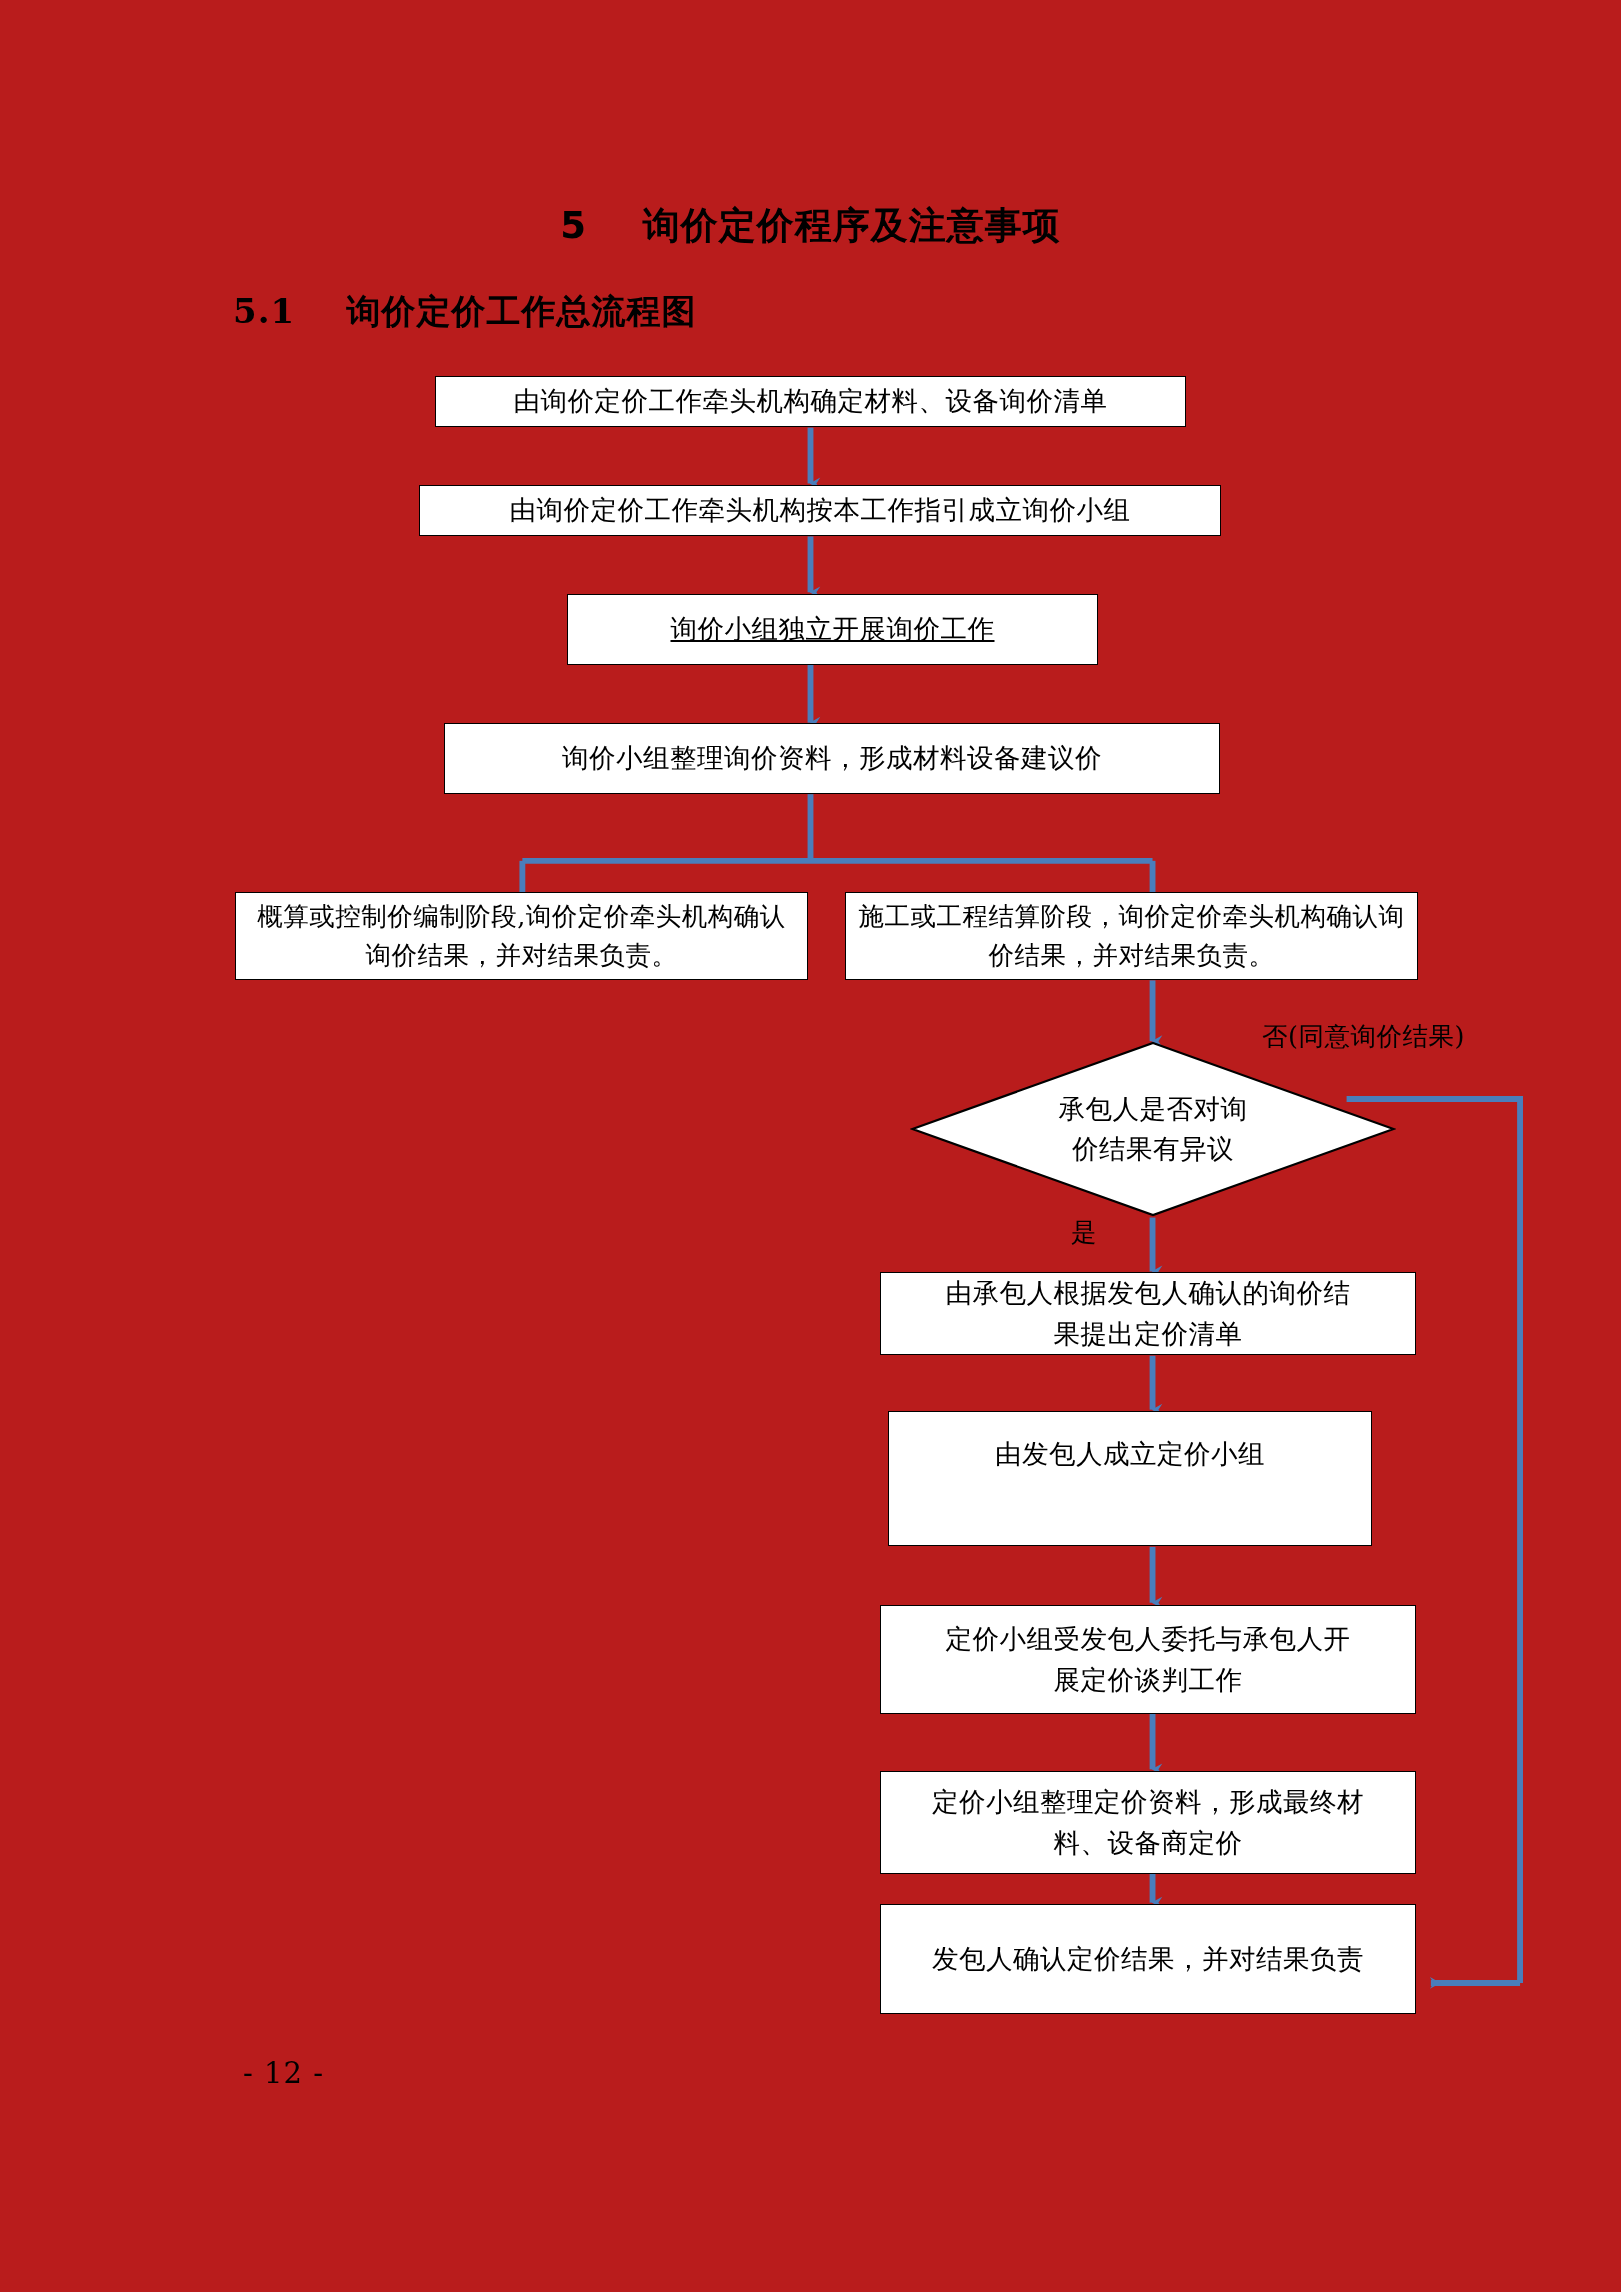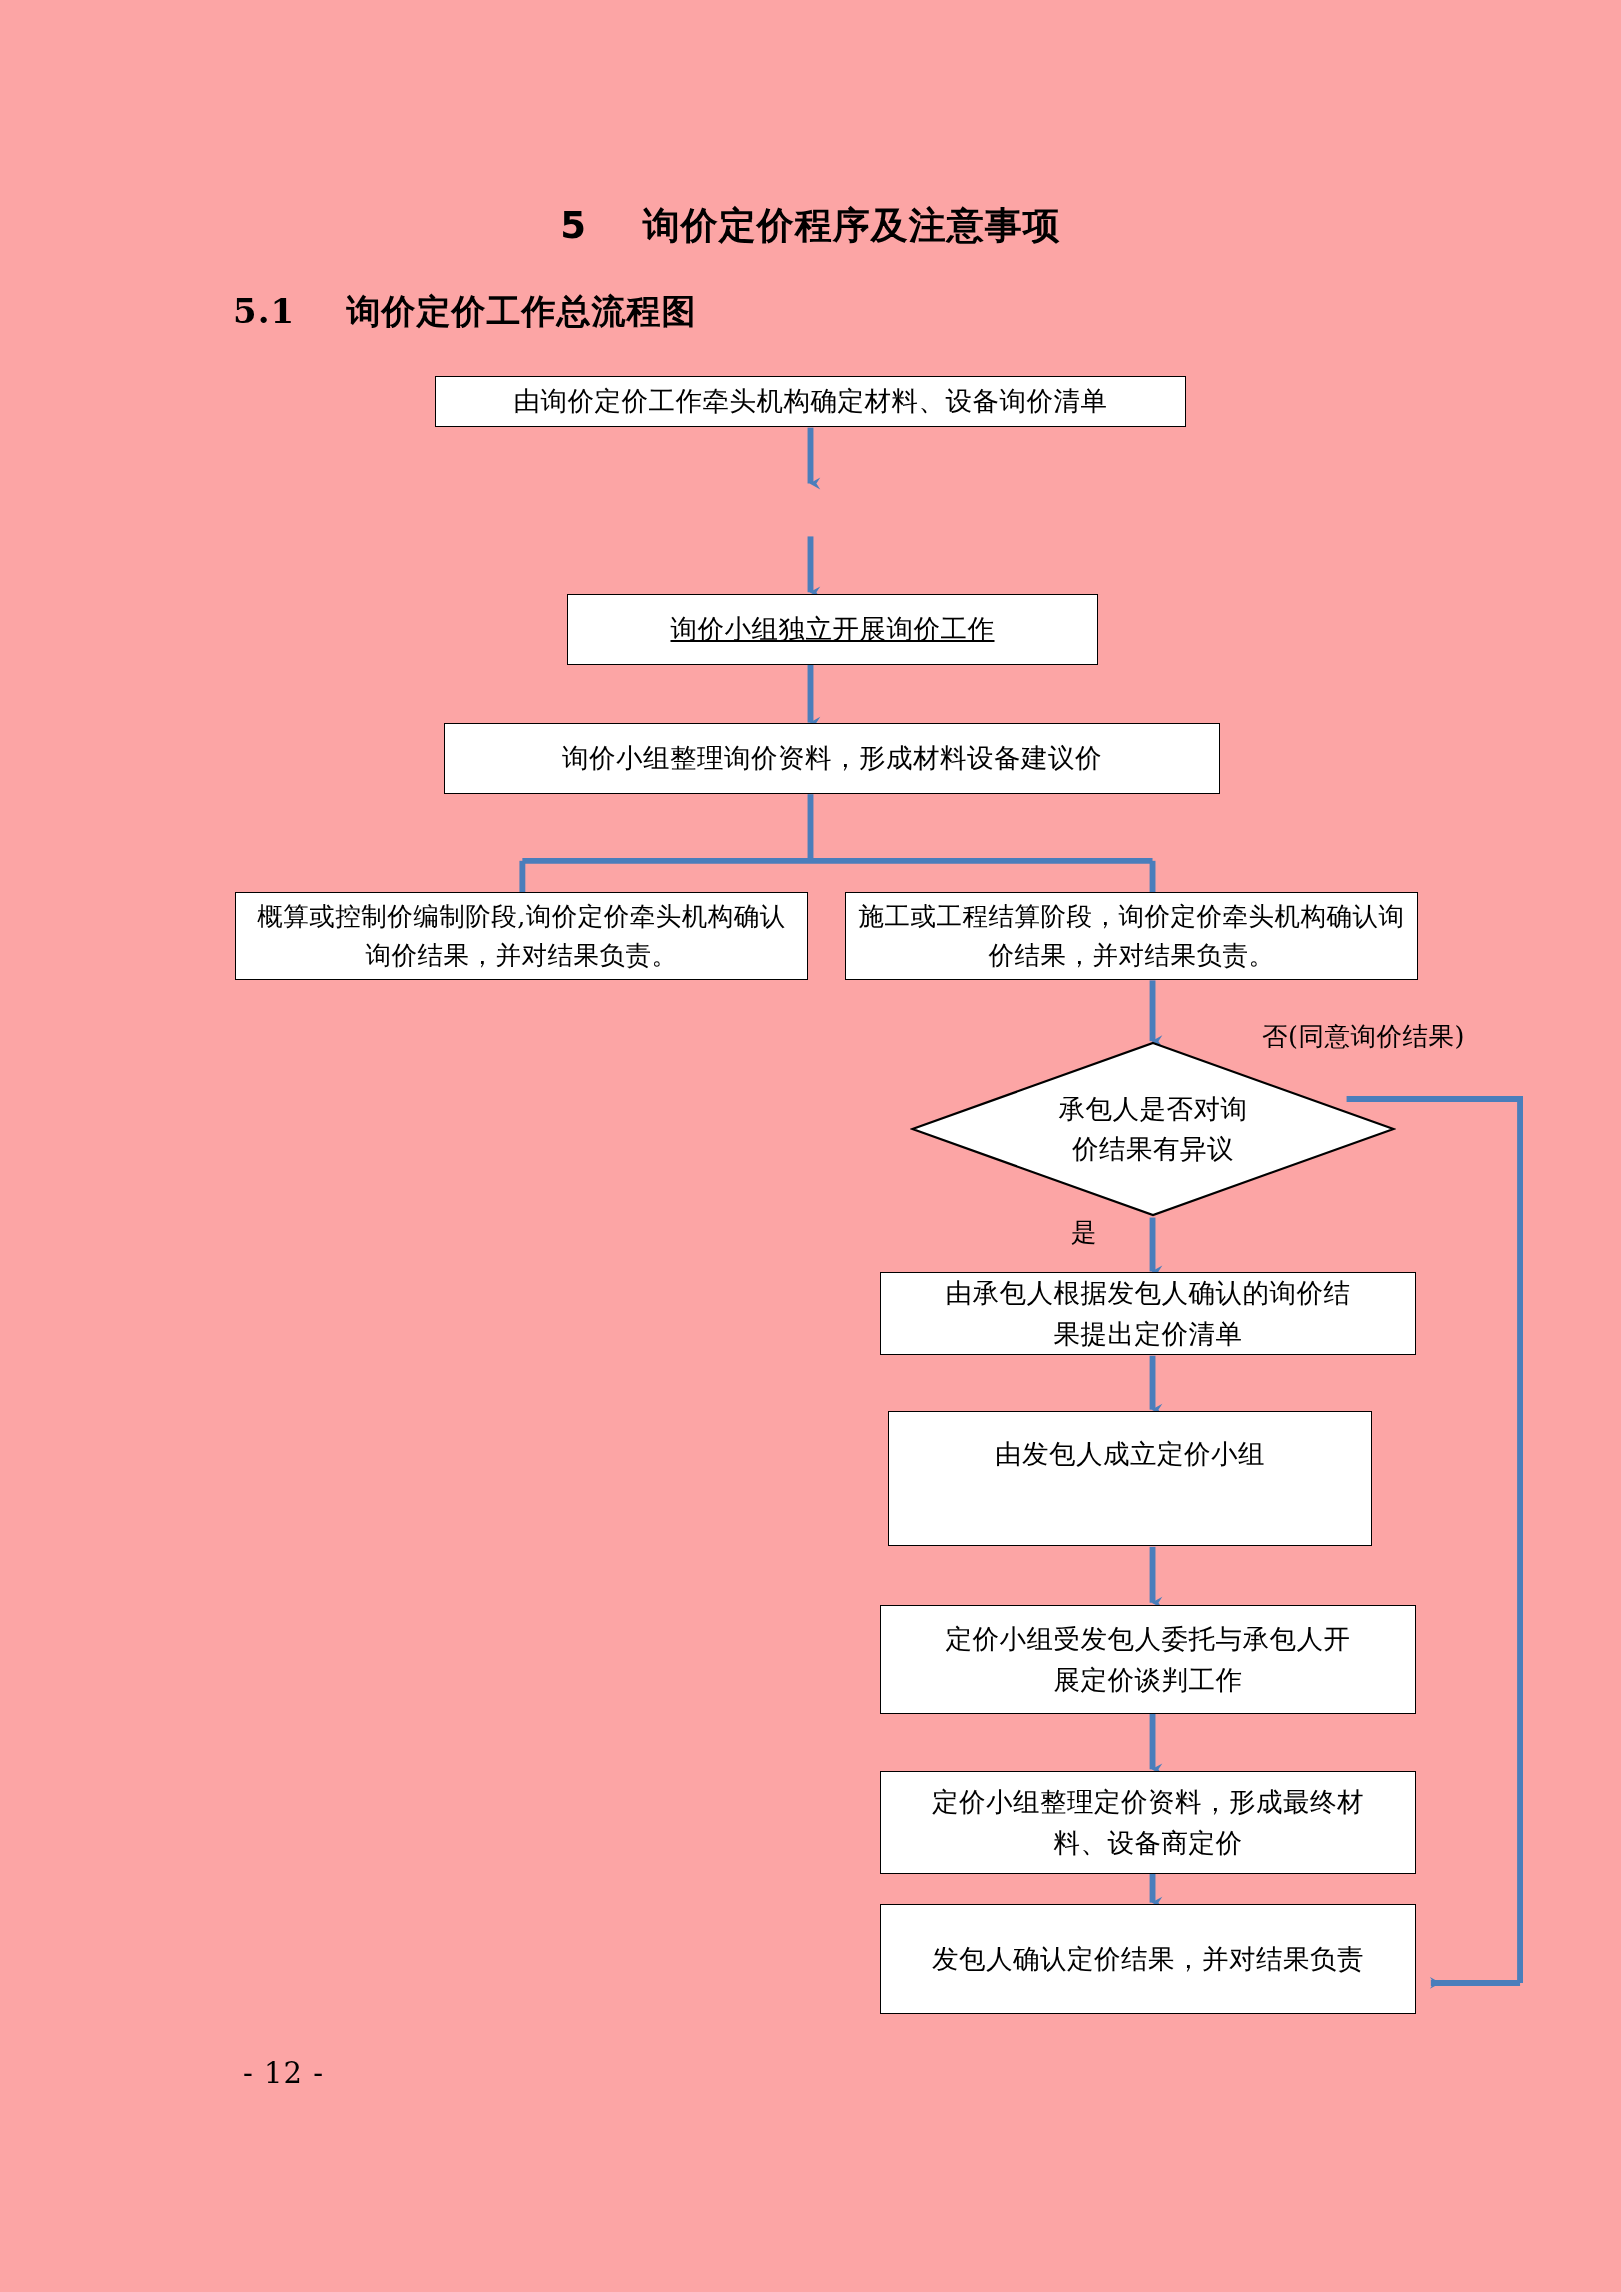--- a/index.html
+++ b/index.html
@@ -9,21 +9,21 @@
     background: #ffffff;
   }
   body {
     font-family: "DejaVu Sans", "Liberation Sans", sans-serif;
     color: #000000;
   }
   #page {
     position: relative;
     width: 1621px;
     height: 2293px;
-    background: #fca5a5;
+    background: #b91c1c;
     overflow: hidden;
   }
 
   
   .h1 {
     position: absolute;
     left: 0;
     top: 201px;
     width: 1621px;
     text-align: center;
@@ -163,20 +163,23 @@
 
         <path d="M1374,1121 L1551,1121 L1551,2023"></path>
         <line x1="1551" y1="2023" x2="1460" y2="2023" marker-end="url(#ar-left)"></line>
       </g>
     </svg>
 
     <div class="node" style="left:435px; top:376px; width:751px; height:51px;">
       <span class="txt">由询价定价工作牵头机构确定材料、设备询价清单</span>
     </div>
 
+    <div class="node" style="left:419px; top:485px; width:802px; height:51px;">
+      <span class="txt">由询价定价工作牵头机构按本工作指引成立询价小组</span>
+    </div>
 
     <div class="node" style="left:567px; top:594px; width:531px; height:71px;text-decoration:underline;">
       <span class="txt">询价小组独立开展询价工作</span>
     </div>
 
     <div class="node" style="left:444px; top:723px; width:776px; height:71px;">
       <span class="txt">询价小组整理询价资料，形成材料设备建议价</span>
     </div>
 
     <div class="node" style="left:235px; top:892px; width:573px; height:88px; font-size:25.5px;">

